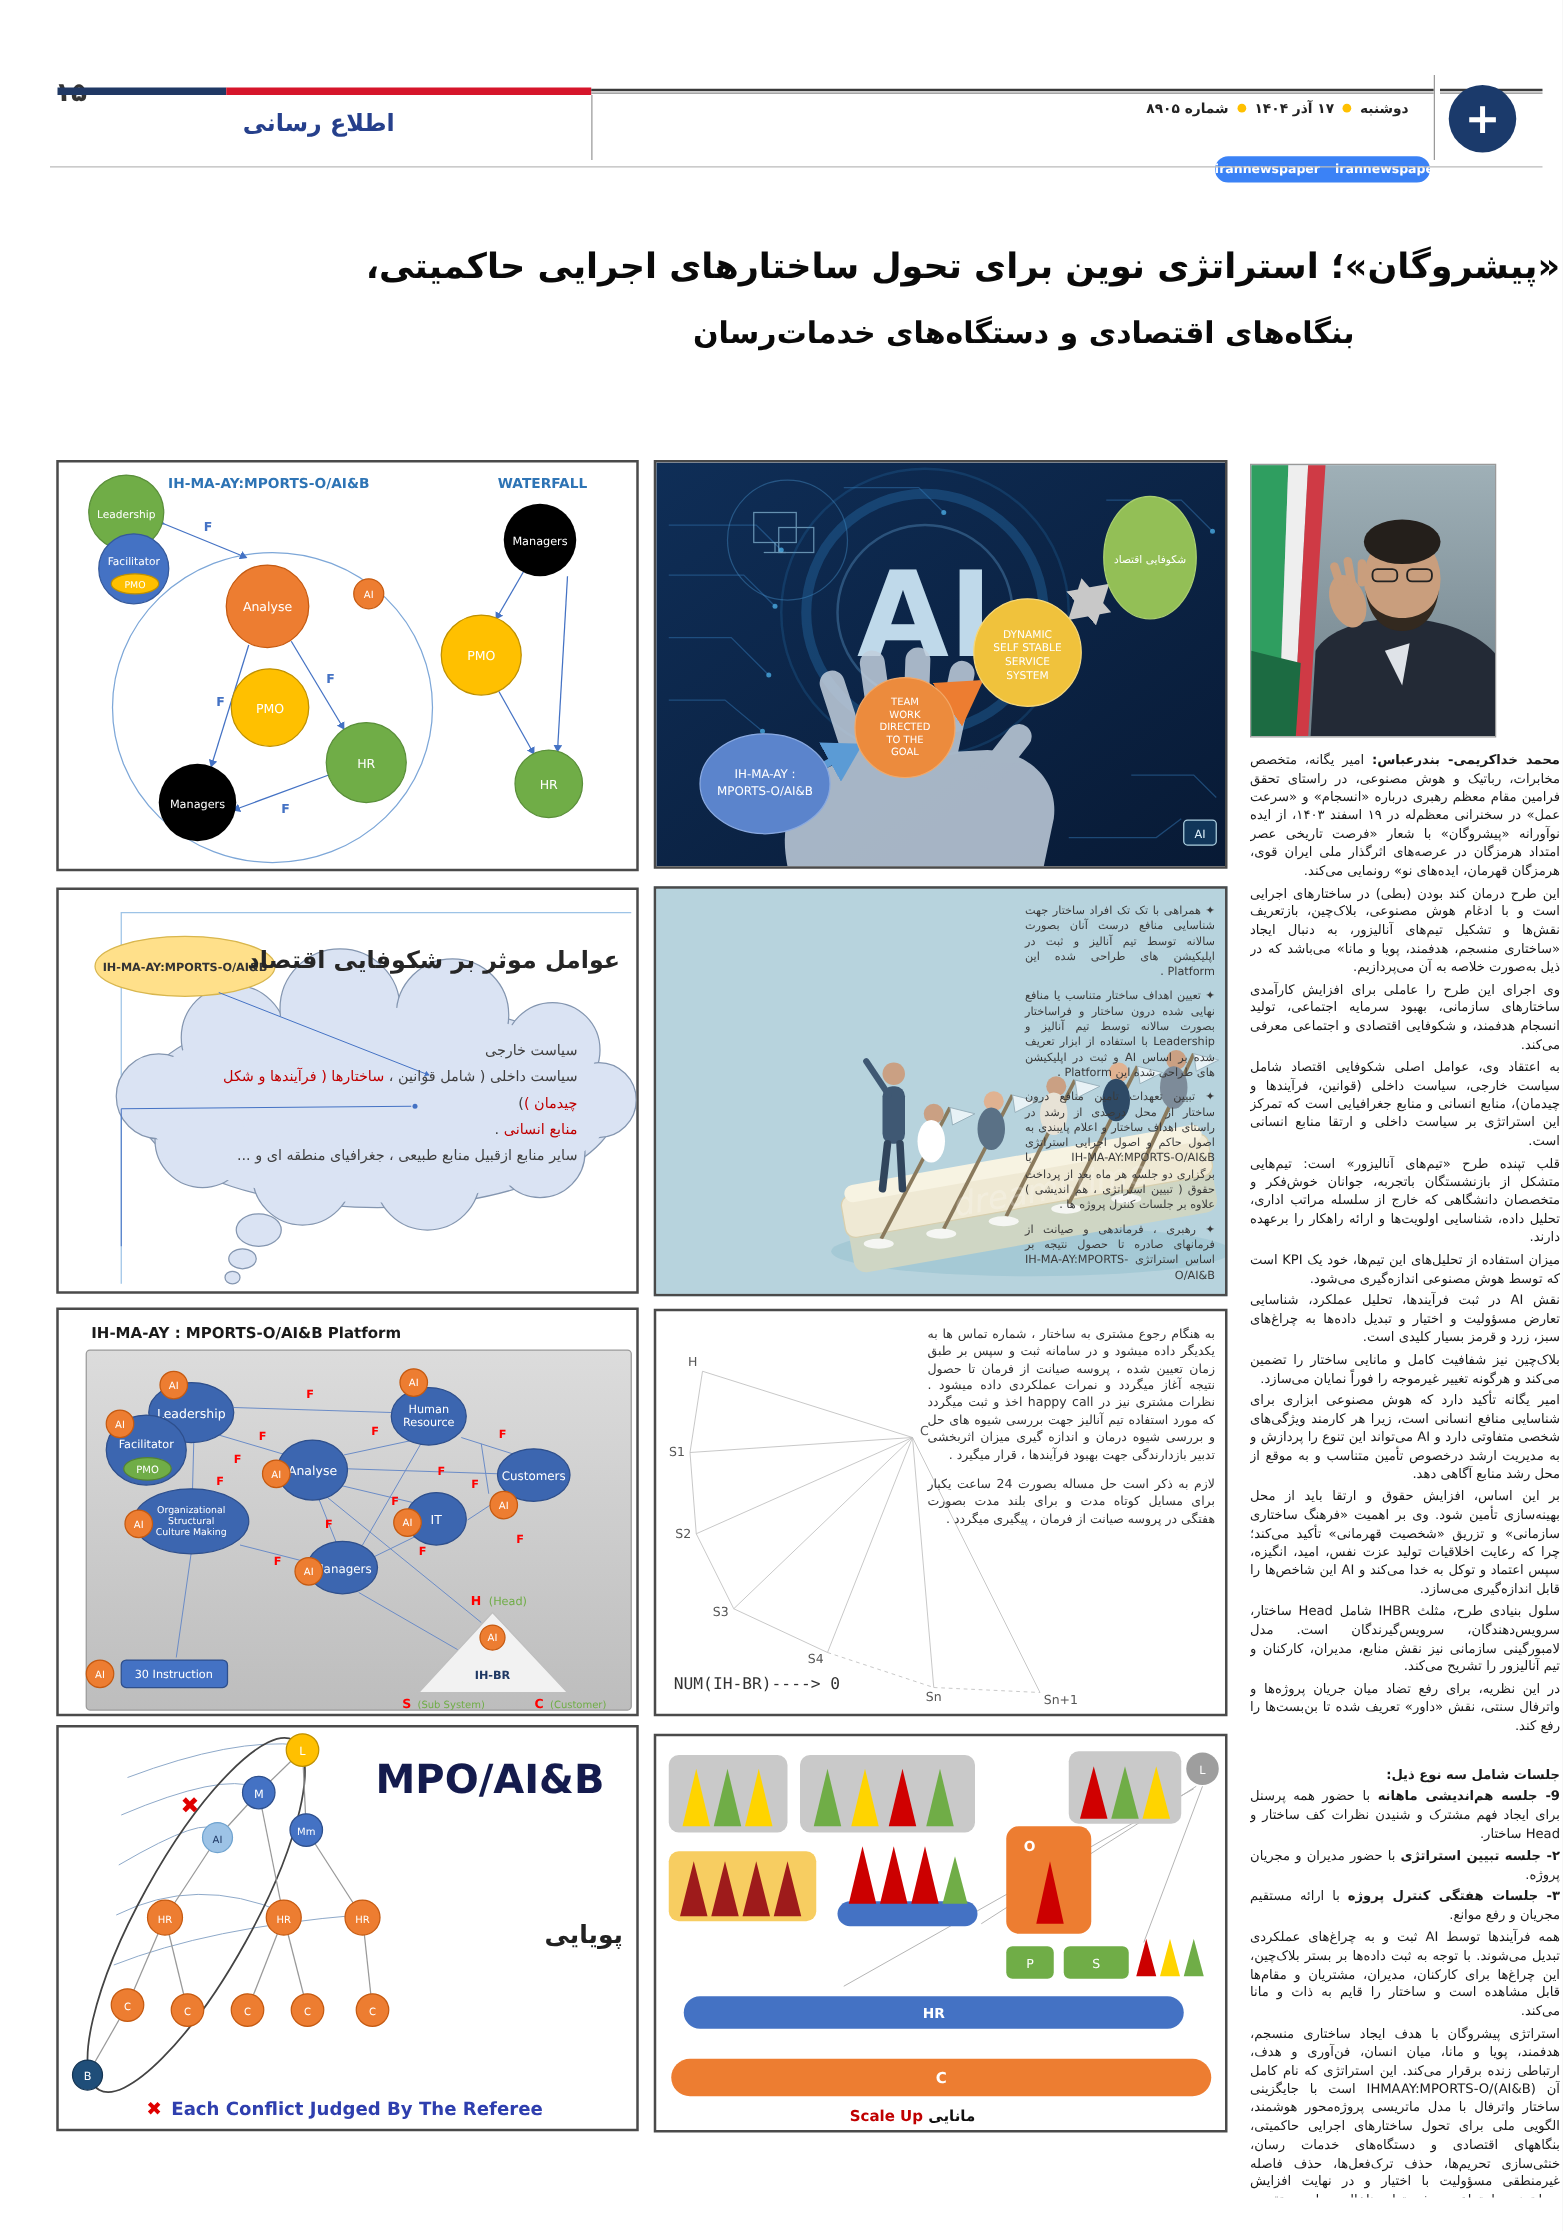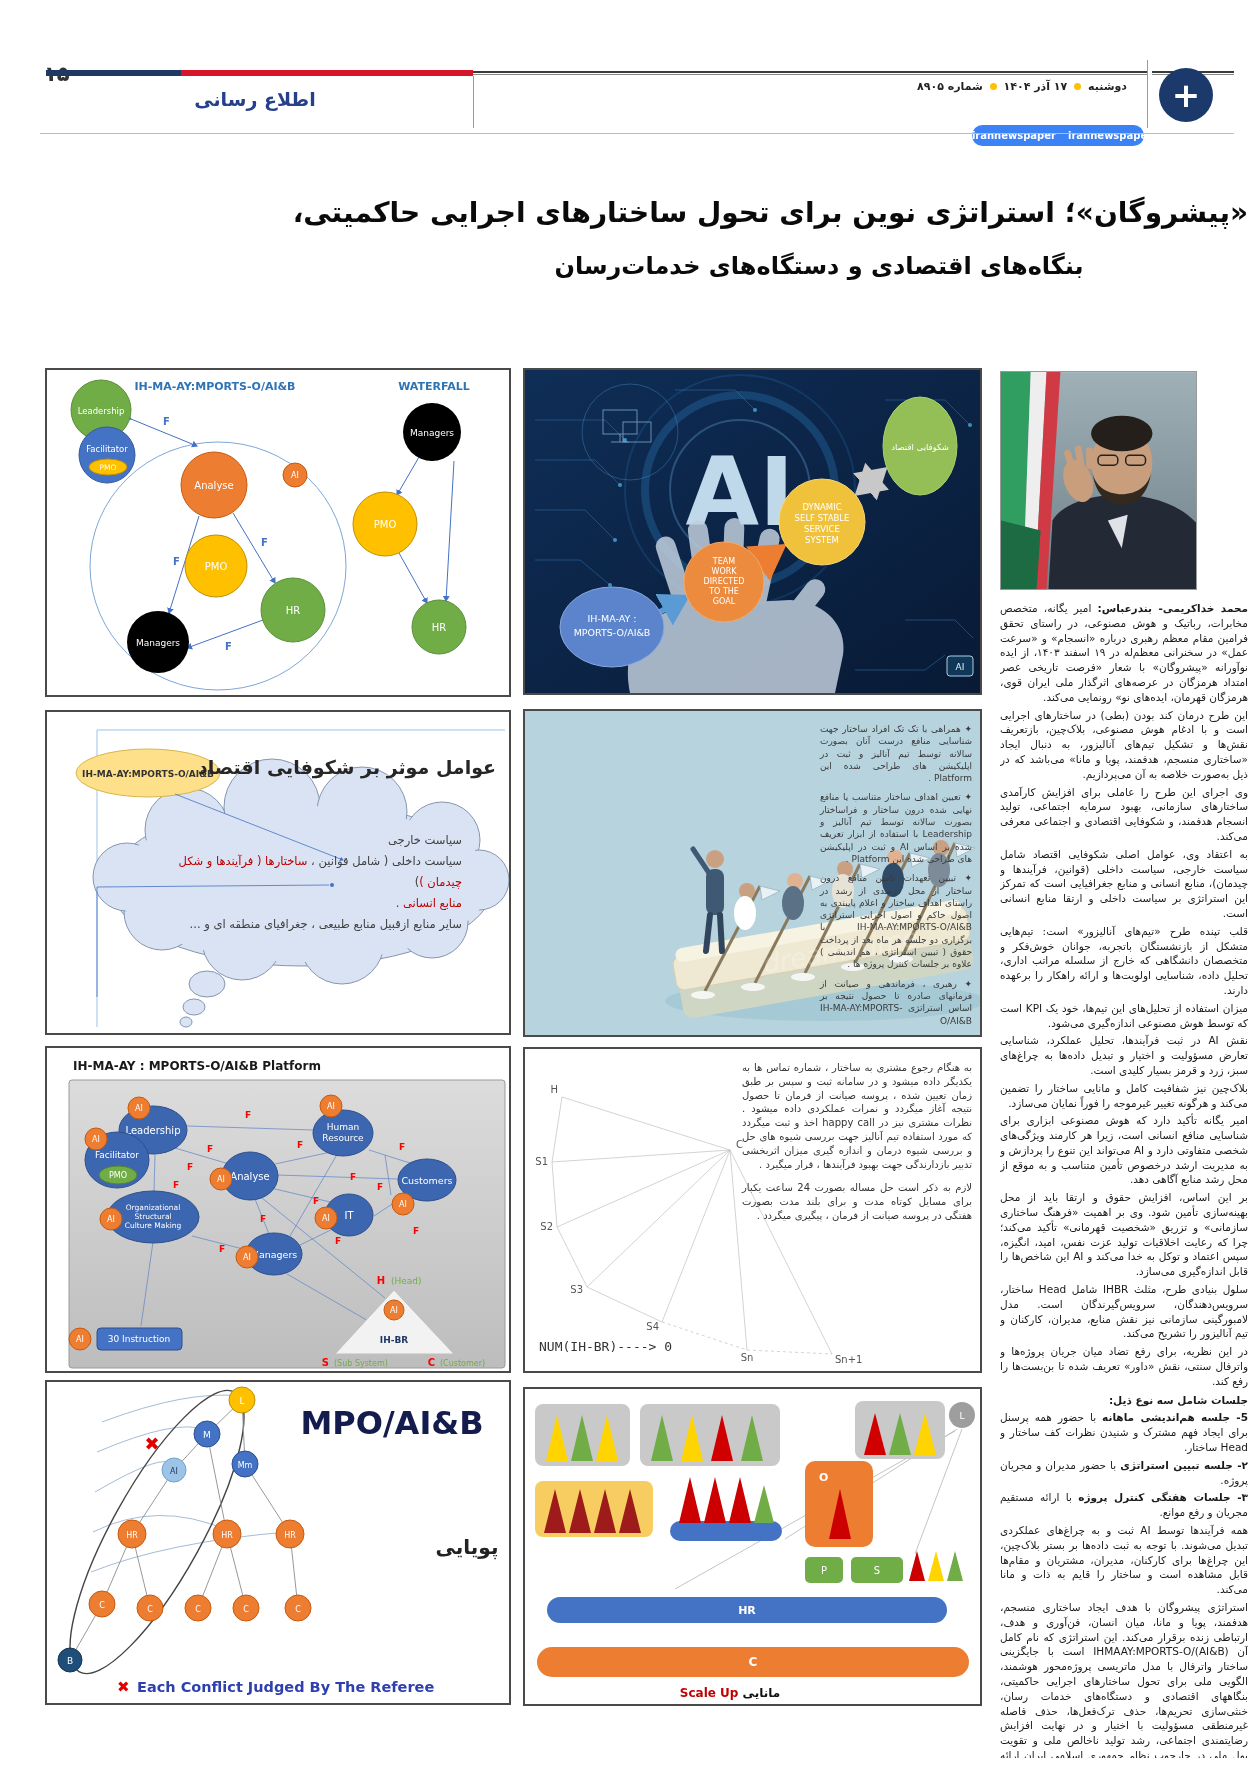--- a/index.html
+++ b/index.html
@@ -259,22 +259,22 @@
     <p>وی اجرای این طرح را عاملی برای افزایش کارآمدی ساختارهای سازمانی، بهبود سرمایه اجتماعی، تولید انسجام هدفمند، و شکوفایی اقتصادی و اجتماعی معرفی می‌کند.</p>
     <p>به اعتقاد وی، عوامل اصلی شکوفایی اقتصاد شامل سیاست خارجی، سیاست داخلی (قوانین، فرآیندها و چیدمان)، منابع انسانی و منابع جغرافیایی است که تمرکز این استراتژی بر سیاست داخلی و ارتقا منابع انسانی است.</p>
     <p>قلب تپنده طرح «تیم‌های آنالیزور» است: تیم‌هایی متشکل از بازنشستگان باتجربه، جوانان خوش‌فکر و متخصصان دانشگاهی که خارج از سلسله مراتب اداری، تحلیل داده، شناسایی اولویت‌ها و ارائه راهکار را برعهده دارند.</p>
     <p>میزان استفاده از تحلیل‌های این تیم‌ها، خود یک KPI است که توسط هوش مصنوعی اندازه‌گیری می‌شود.</p>
     <p>نقش AI در ثبت فرآیندها، تحلیل عملکرد، شناسایی تعارض مسؤولیت و اختیار و تبدیل داده‌ها به چراغ‌های سبز، زرد و قرمز بسیار کلیدی است.</p>
     <p>بلاک‌چین نیز شفافیت کامل و مانایی ساختار را تضمین می‌کند و هرگونه تغییر غیرموجه را فوراً نمایان می‌سازد.</p>
     <p>امیر یگانه تأکید دارد که هوش مصنوعی ابزاری برای شناسایی منافع انسانی است، زیرا هر کارمند ویژگی‌های شخصی متفاوتی دارد و AI می‌تواند این تنوع را پردازش و به مدیریت ارشد درخصوص تأمین متناسب و به موقع از محل رشد منابع آگاهی دهد.</p>
     <p>بر این اساس، افزایش حقوق و ارتقا باید از محل بهینه‌سازی تأمین شود. وی بر اهمیت «فرهنگ ساختاری سازمانی» و تزریق «شخصیت قهرمانی» تأکید می‌کند؛ چرا که رعایت اخلاقیات تولید عزت نفس، امید، انگیزه، سپس اعتماد و توکل به خدا می‌کند و AI این شاخص‌ها را قابل اندازه‌گیری می‌سازد.</p>
     <p>سلول بنیادی طرح، مثلث IHBR شامل Head ساختار، سرویس‌دهندگان، سرویس‌گیرندگان است. مدل لامبورگینی سازمانی نیز نقش منابع، مدیران، کارکنان و تیم آنالیزور را تشریح می‌کند.</p>
     <p>در این نظریه، برای رفع تضاد میان جریان پروژه‌ها و واترفال سنتی، نقش «داور» تعریف شده تا بن‌بست‌ها را رفع کند.</p>
-    <p style="font-weight:bold;margin-top:4px;">جلسات شامل سه نوع ذیل:</p>
-    <p><b>5- جلسه هم‌اندیشی ماهانه</b><span> با حضور همه پرسنل برای ایجاد فهم مشترک و شنیدن نظرات کف ساختار و Head ساختار.</span></p>
+    <p style="font-weight:bold;margin-top:24px;">جلسات شامل سه نوع ذیل:</p>
+    <p><b>9- جلسه هم‌اندیشی ماهانه</b><span> با حضور همه پرسنل برای ایجاد فهم مشترک و شنیدن نظرات کف ساختار و Head ساختار.</span></p>
     <p><b>۲- جلسه تبیین استراتژی</b><span> با حضور مدیران و مجریان پروژه.</span></p>
     <p><b>۳- جلسات هفتگی کنترل پروژه</b><span> با ارائه مستقیم مجریان و رفع موانع.</span></p>
     <p>همه فرآیندها توسط AI ثبت و به چراغ‌های عملکردی تبدیل می‌شوند. با توجه به ثبت داده‌ها بر بستر بلاک‌چین، این چراغ‌ها برای کارکنان، مدیران، مشتریان و مقام‌ها قابل مشاهده است و ساختار را قایم به ذات و مانا می‌کند.</p>
     <p>استراتژی پیشروگان با هدف ایجاد ساختاری منسجم، هدفمند، پویا و مانا، میان انسان، فن‌آوری و هدف، ارتباطی زنده برقرار می‌کند. این استراتژی که نام کامل آن IHMAAY:MPORTS-O/(AI&amp;B) است با جایگزینی ساختار واترفال با مدل ماتریسی پروژه‌محور هوشمند، الگویی ملی برای تحول ساختارهای اجرایی حاکمیتی، بنگاههای اقتصادی و دستگاه‌های خدمات رسان، خنثی‌سازی تحریم‌ها، حذف ترک‌فعل‌ها، حذف فاصله غیرمنطقی مسؤولیت با اختیار و در نهایت افزایش رضایتمندی اجتماعی، رشد تولید ناخالص ملی و تقویت پول ملی در چارچوب نظام جمهوری اسلامی ایران ارائه می‌دهد.</p>
   </div>
 
   <div class="panel" style="left:45px;top:710px;width:466px;height:325px;">
     <svg width="462" height="321" viewBox="0 0 462 321">
       <defs>
           <marker id="ar2" markerWidth="6" markerHeight="6" refX="4" refY="3" orient="auto">

